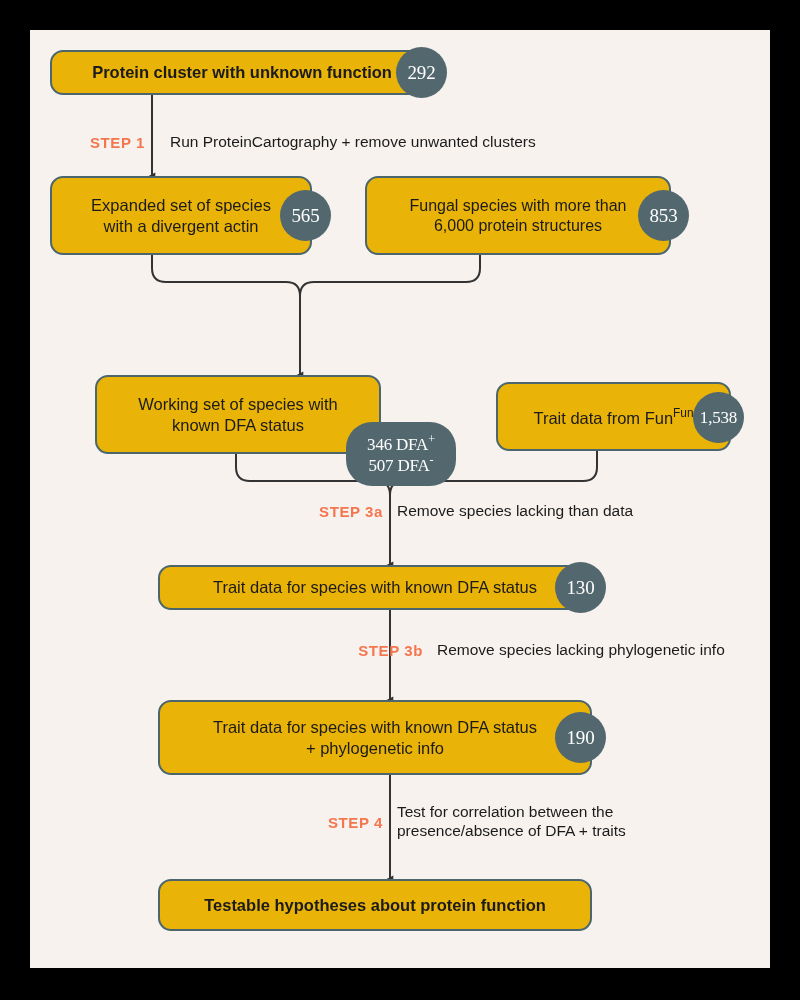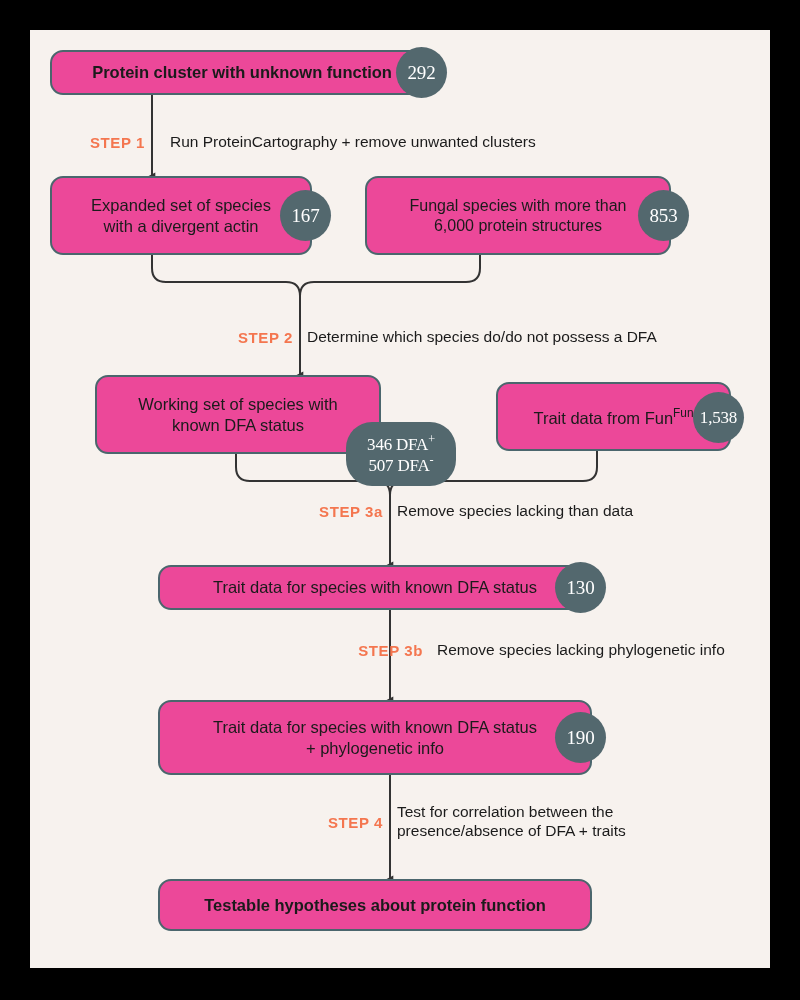--- a/index.html
+++ b/index.html
@@ -33,21 +33,21 @@
     left: 0; top: 0;
     width: 740px;
     height: 938px;
     overflow: visible;
   }
 
   
   .node {
     position: absolute;
     box-sizing: border-box;
-    background: #ec4899;
+    background: #eab308;
     border: 2.2px solid #4b666d;
     border-radius: 13px;
     display: flex;
     align-items: center;
     justify-content: center;
     text-align: center;
     color: #1b1b1b;
     line-height: 1.22;
     z-index: 3;
   }
@@ -129,21 +129,21 @@
     </div>
     <div class="badge" style="left:366px; top:17px; width:51px; height:51px; font-size:19px;">
       <span>292</span>
     </div>
 
     <div class="node" style="left:20px; top:146px; width:262px; height:79px; font-size:16.5px; white-space:pre-line;">
       <span class="label">Expanded set of species
 with a divergent actin</span>
     </div>
     <div class="badge" style="left:250px; top:160px; width:51px; height:51px; font-size:19px;">
-      <span>167</span>
+      <span>565</span>
     </div>
 
     <div class="node" style="left:335px; top:146px; width:306px; height:79px; font-size:16px; white-space:pre-line;">
       <span class="label">Fungal species with more than
 6,000 protein structures</span>
     </div>
     <div class="badge" style="left:608px; top:160px; width:51px; height:51px; font-size:19px;">
       <span>853</span>
     </div>
 
@@ -187,24 +187,20 @@
 
     <div class="node bold" style="left:128px; top:849px; width:434px; height:52px; font-size:16.5px;">
       <span class="label">Testable hypotheses about protein function</span>
     </div>
 
     <div class="step" style="left:0px; top:101px; width:740px; height:22px;gap:11px;">
       <div class="step-num" style="width:115px;">STEP 1</div>
       <div class="step-desc" style="margin-left:14px;">Run ProteinCartography + remove unwanted clusters</div>
     </div>
 
-    <div class="step" style="left:0px; top:296px; width:740px; height:22px;">
-      <div class="step-num" style="width:263px;">STEP 2</div>
-      <div class="step-desc" style="margin-left:14px;">Determine which species do/do not possess a DFA</div>
-    </div>
 
     <div class="step" style="left:0px; top:470px; width:740px; height:22px;">
       <div class="step-num" style="width:353px;">STEP 3a</div>
       <div class="step-desc" style="margin-left:14px;">Remove species lacking than data</div>
     </div>
 
     <div class="step" style="left:0px; top:609px; width:740px; height:22px;">
       <div class="step-num" style="width:353px;padding-left:40px;">STEP 3b</div>
       <div class="step-desc" style="margin-left:14px;">Remove species lacking phylogenetic info</div>
     </div>

